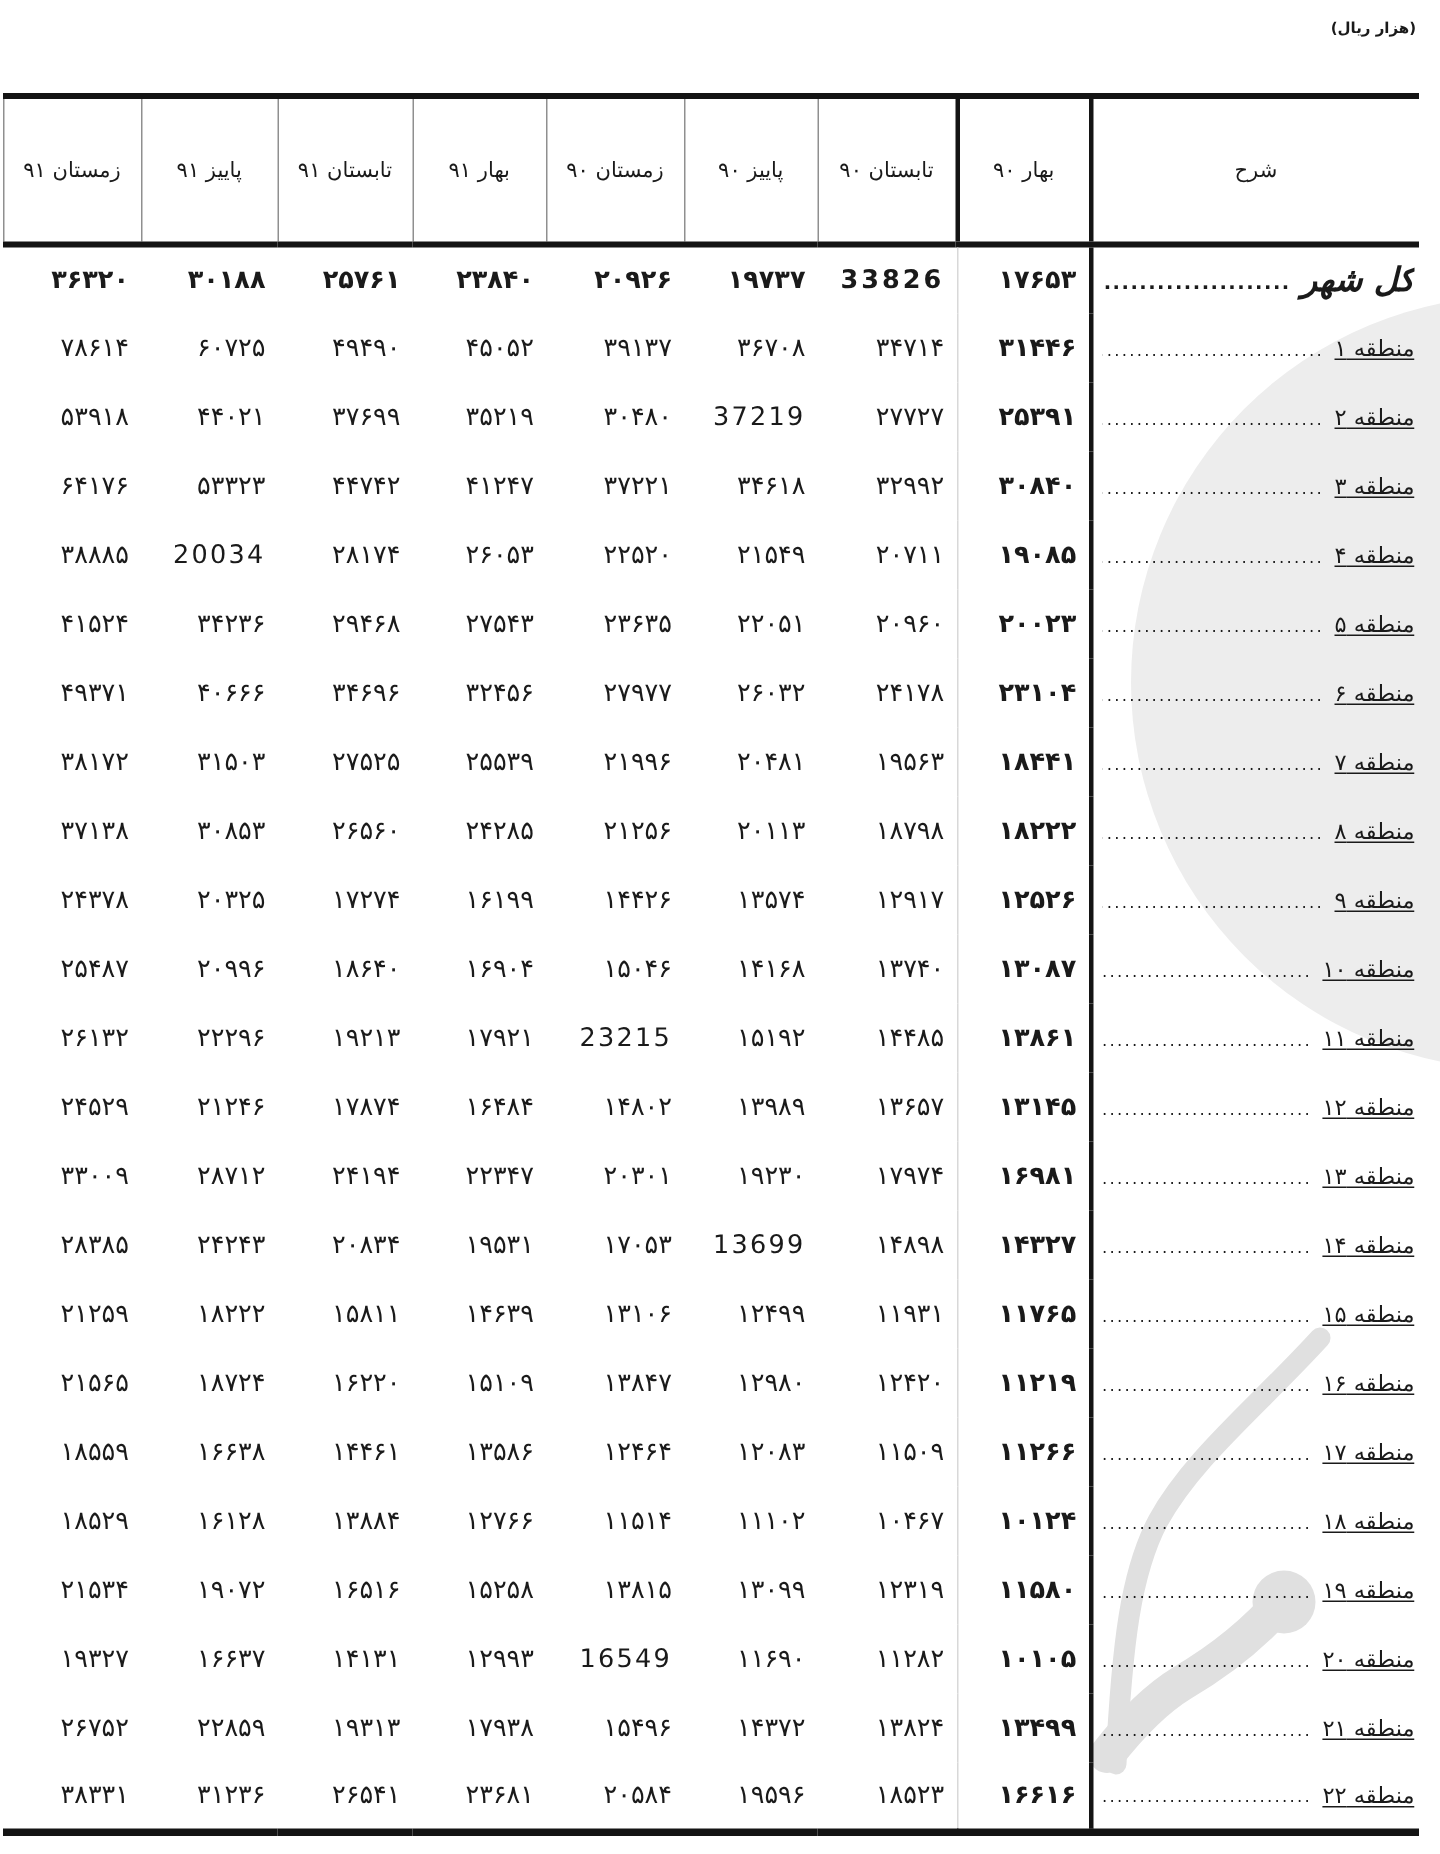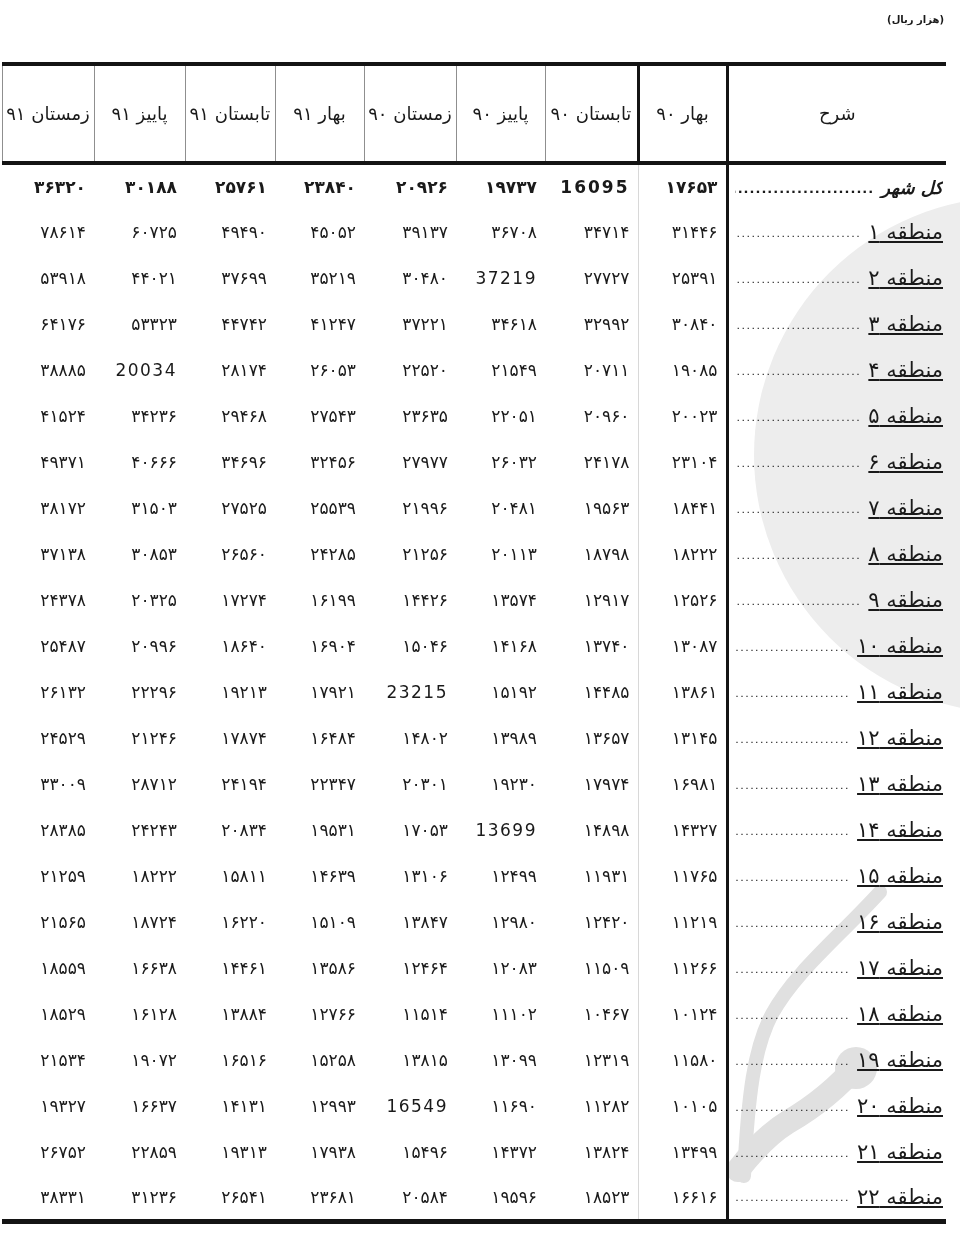--- a/index.html
+++ b/index.html
@@ -33,21 +33,21 @@
     direction:rtl;
     border-top:4px solid #141414;
     border-bottom:5px solid #141414;
     background:transparent;
   }
   thead th{
     height:99px;
     vertical-align:middle;
     text-align:center;
     font-weight:normal;
-    font-size:18px;
+    font-size:14px;
     border-bottom:4px solid #141414;
     background:transparent;
   }
   thead th.h-desc{border-left:3px solid #141414;}
   thead th.h-thick{border-left:3px solid #141414;margin-left:43px;}
   thead th.h-thin{border-left:1px solid #8f8f8f;}
   tbody td{
     height:46px;
     vertical-align:middle;
     background:transparent;
@@ -57,38 +57,38 @@
     padding-left:0;
     padding-right:8px;
     font-size:17px;
     letter-spacing:1.5px;
     white-space:nowrap;
   }
   td.desc{
     border-left:3px solid #141414;
     padding:0 3px 0 6px;
   }
-  td.c0{border-left:1px solid #d8d8d8;}
+  td.c0{border-left:1px solid #d8d8d8;font-weight:bold;}
   .lead{display:flex;align-items:center;overflow:hidden;}
   .lbl{
     white-space:nowrap;
-    font-size:21px;
+    font-size:15px;
     text-decoration:underline;
     text-underline-offset:2px;
   }
   .dots{
     flex:1;overflow:hidden;white-space:nowrap;
     margin-right:7px;
     font-size:11px;letter-spacing:1.5px;color:#1a1a1a;
     transform:translateY(1px);
   }
   .dots::after{content:"..........................................................................................................";}
   .row-total td.num{font-weight:bold;letter-spacing:2px;}
   .row-total .lbl{
-    font-weight:bold;font-style:italic;font-size:18px;
+    font-weight:bold;font-style:italic;font-size:22px;
     text-decoration:none;
   }
   .row-total .dots{font-size:13px;font-weight:bold;letter-spacing:1px;}
 </style>
 </head>
 <body>
 
 <div class="page">
 
   <svg class="wm" width="960" height="1236" viewBox="0 0 960 1236" aria-hidden="true">
@@ -130,21 +130,21 @@
       </thead>
       <tbody id="tbody">
           <tr class="row-total">
       <td class="desc">
         <div class="lead">
           <span class="lbl">کل شهر</span>
           <span class="dots"></span>
         </div>
       </td>
       <td class="num c0">۱۷۶۵۳</td>
-      <td class="num">16095</td>
+      <td class="num">33826</td>
       <td class="num">۱۹۷۳۷</td>
       <td class="num">۲۰۹۲۶</td>
       <td class="num">۲۳۸۴۰</td>
       <td class="num">۲۵۷۶۱</td>
       <td class="num">۳۰۱۸۸</td>
       <td class="num">۳۶۳۲۰</td>
     </tr>
           <tr>
       <td class="desc">
         <div class="lead">

